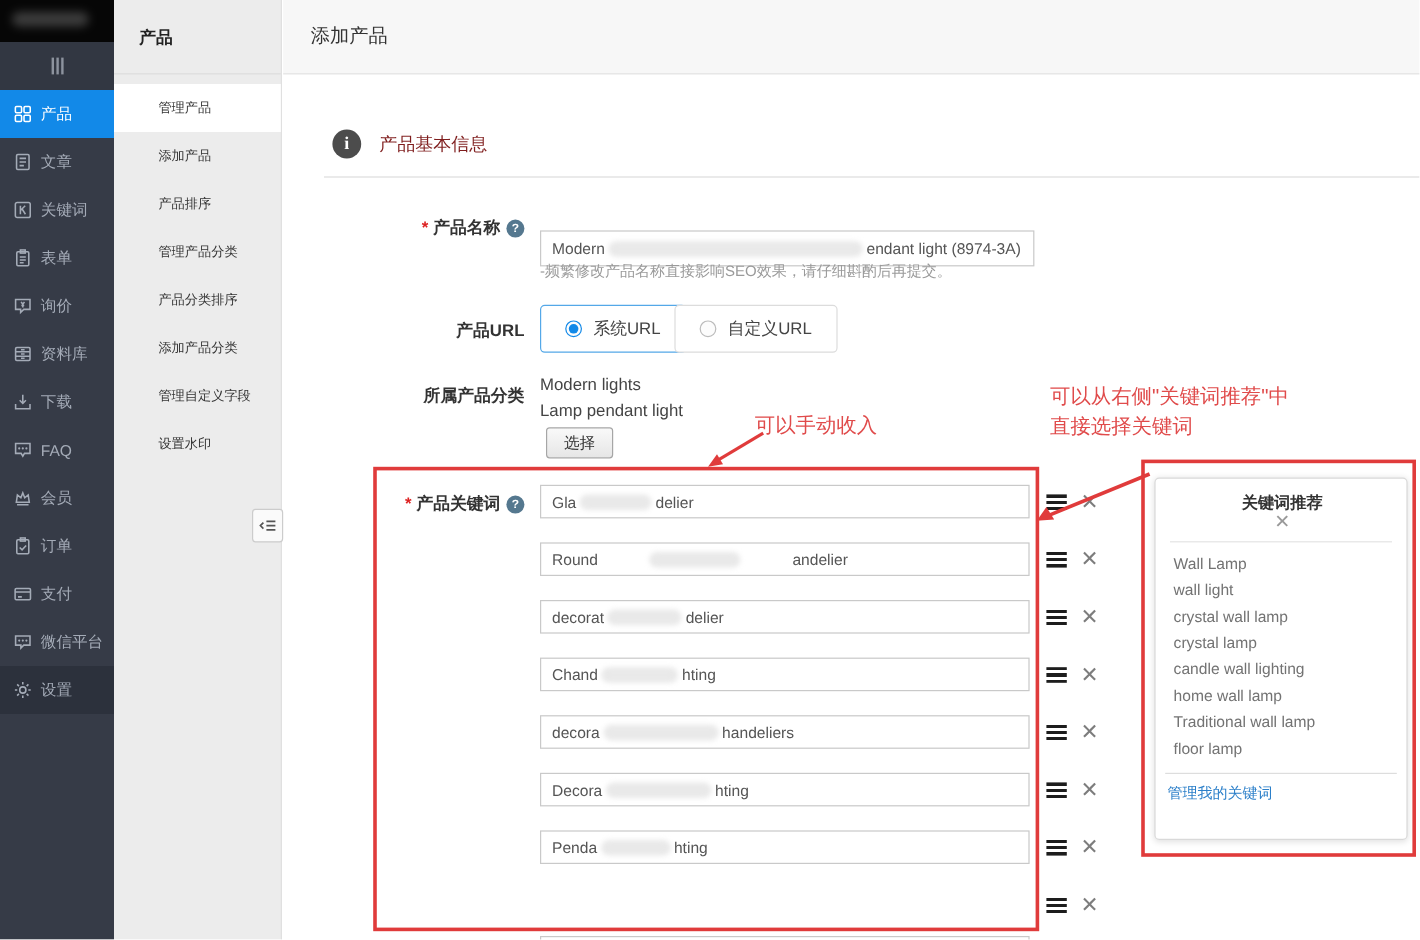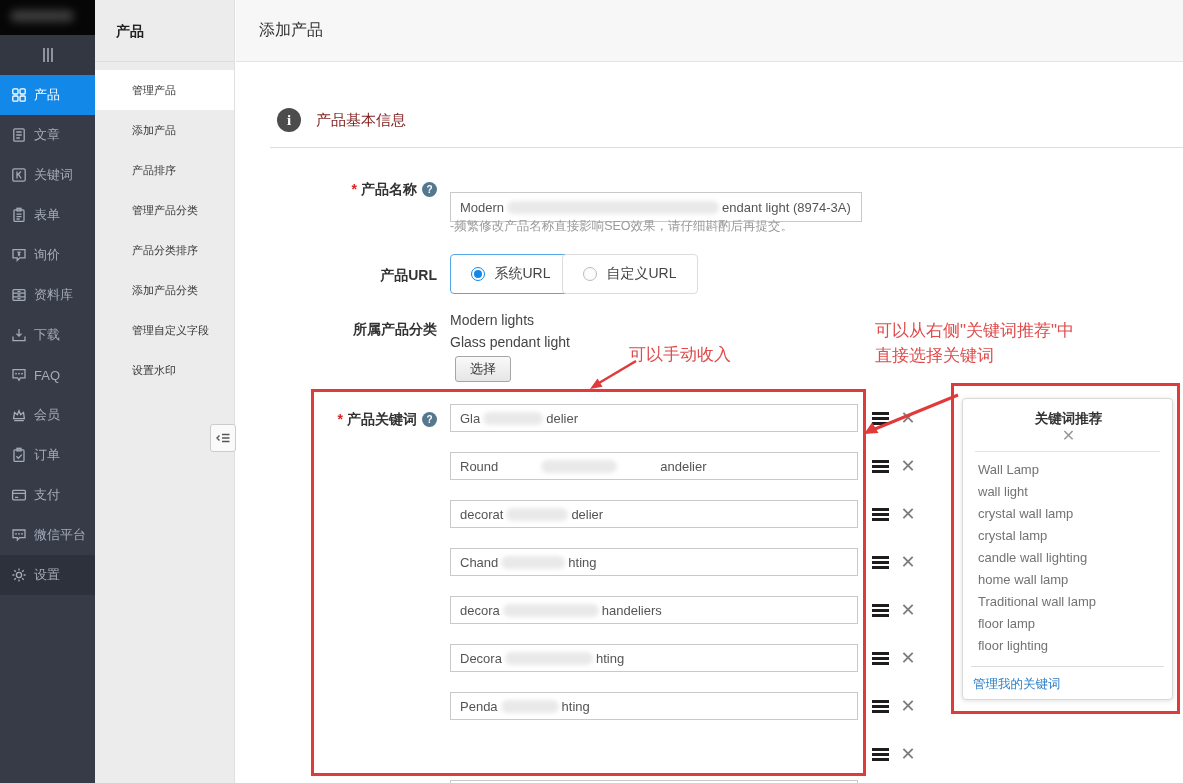--- a/index.html
+++ b/index.html
@@ -260,21 +260,21 @@
   </div>
   <div class="url-card custom">
     <span class="radio"></span>
     <span>自定义URL</span>
   </div>
 
   <div class="form-label" style="top:321px;">
     <span>所属产品分类</span>
   </div>
   <div class="cat-line" style="top:312px;">Modern lights</div>
-  <div class="cat-line" style="top:334px;">Glass pendant light</div>
+  <div class="cat-line" style="top:334px;">Lamp pendant light</div>
   <div class="select-btn">选择</div>
 
   <div class="form-label" style="top:411px;">
     <span class="req">*</span><span>产品关键词</span><span class="help-icon">?</span>
   </div>
 
   <div class="inp kw-input" style="top:404px;text-align:center;">
     <span>Gla</span>
       <span class="blur-patch" style="width:60px;"></span>
       <span>delier</span>
@@ -362,20 +362,19 @@
     <div class="panel-rule"></div>
     <ul class="panel-list">
       <li>Wall Lamp</li>
       <li>wall light</li>
       <li>crystal wall lamp</li>
       <li>crystal lamp</li>
       <li>candle wall lighting</li>
       <li>home wall lamp</li>
       <li>Traditional wall lamp</li>
       <li>floor lamp</li>
-      <li>floor lighting</li>
     </ul>
     <div class="panel-foot">
       <a>管理我的关键词</a>
     </div>
   </div>
 
 </div>
 
 </body></html>

